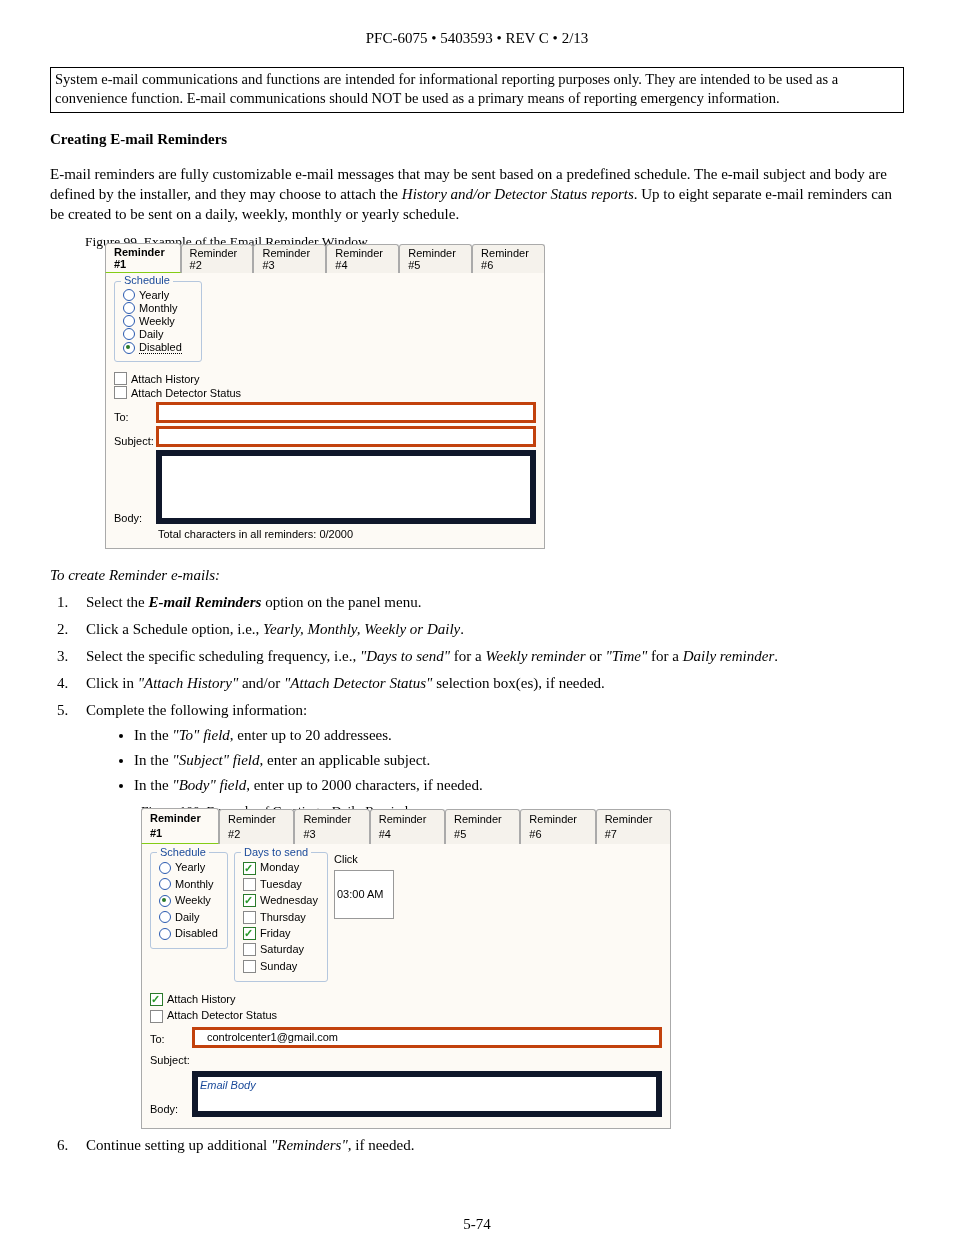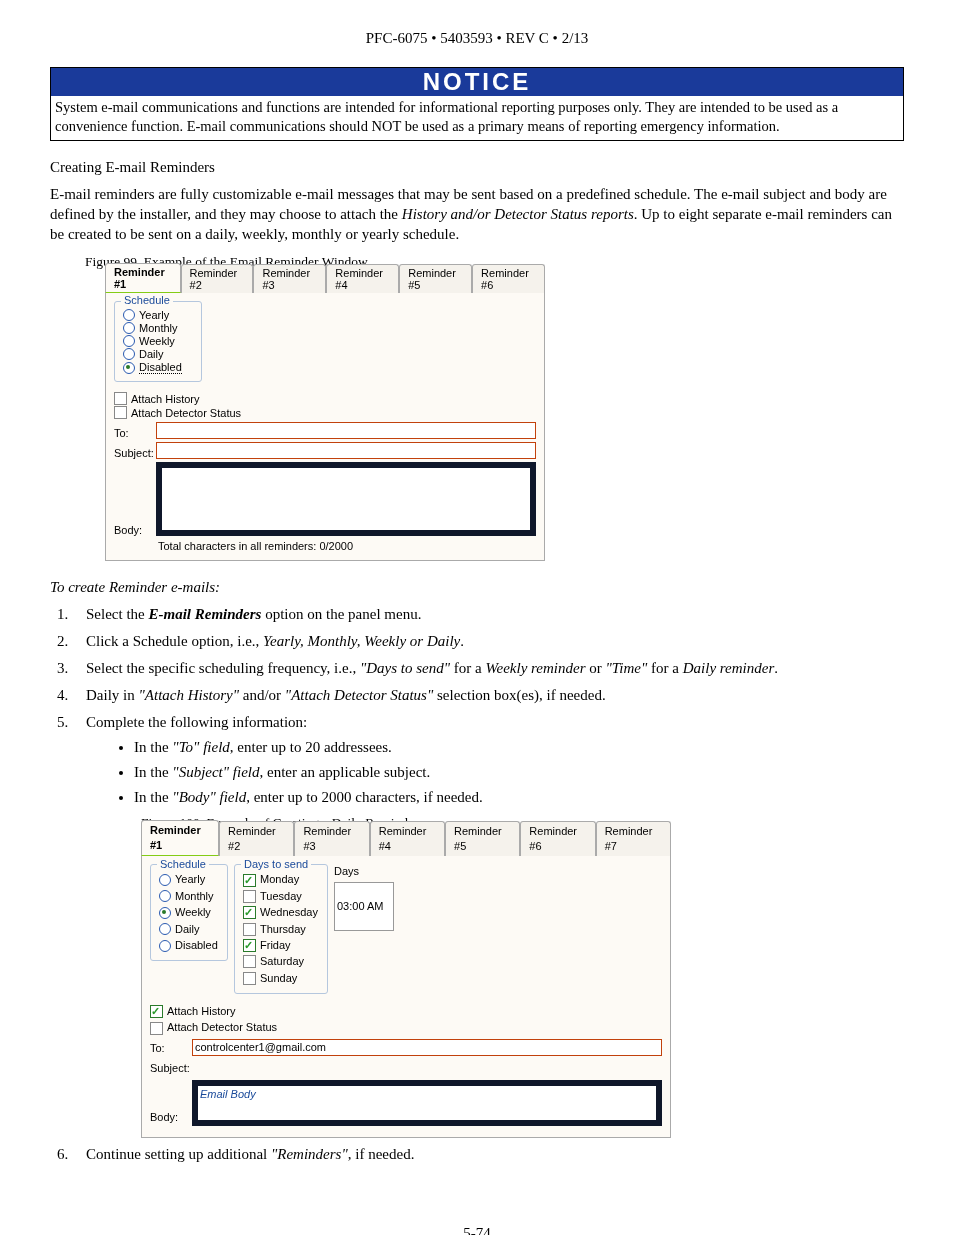--- a/index.html
+++ b/index.html
@@ -42,23 +42,23 @@
   .notice-right {
     background: #1a3a9a;
     width: 38px;
   }
   .notice-body {
     font-size: 14.5px;
     padding: 2px 4px 4px 4px;
     line-height: 1.3;
   }
   .section-title {
-    font-weight: normal;
-    font-size: 15px;
-    margin: 14px 0 8px 0;
+    font-weight: bold;
+    font-size: 15px;
+    margin: 14px 0 16px 0;
   }
   .para {
     font-size: 15px;
     line-height: 1.35;
     margin: 0 0 10px 0;
   }
   .fig-caption {
     font-weight: normal;
     font-size: 13.5px;
     margin: 6px 0 3px 35px;
@@ -192,26 +192,26 @@
     display: flex;
     align-items: flex-end;
     margin: 3px 0;
   }
   .form-label {
     width: 42px;
     font-size: 11px;
     padding-top: 2px;
   }
   .text-input {
-    border: 1px solid #c2410c;
+    border: 3px solid #c2410c;
     background: #fff;
     height: 15px;
     flex: 1;
     font-size: 11px;
-    padding: 0 2px;
+    padding: 0 12px;
     line-height: 15px;
   }
   .text-area {
     border: 6px solid #0f172a;
     background: #fff;
     flex: 1;
     height: 60px;
     font-size: 11px;
     padding: 1px 2px;
     font-style: italic;
@@ -233,25 +233,20 @@
     line-height: 15px;
   }
   .dotted { border-bottom: 1px dotted #000; }
 </style>
 </head>
 <body>
 
 <div class="header-line">PFC-6075 • 5403593 • REV C • 2/13</div>
 
 <div class="notice-box">
-  <div class="notice-banner">
-    <div class="notice-left"></div>
-    <div class="notice-center">NOTICE</div>
-    <div class="notice-right"></div>
-  </div>
   <div class="notice-body">System e-mail communications and functions are intended for informational reporting purposes only.  They are intended to be used as a convenience function. E-mail communications should NOT be used as a primary means of reporting emergency information.</div>
 </div>
 
 <div class="section-title">Creating E-mail Reminders</div>
 
 <p class="para">
   <span>E-mail reminders are fully customizable e-mail messages that may be sent based on a predefined schedule. The e-mail subject and body are defined by the installer, and they may choose to attach the </span><em>History and/or Detector Status reports</em><span>. Up to eight separate e-mail reminders can be created to be sent on a daily, weekly, monthly or yearly schedule.</span>
 </p>
 
 <div class="fig-caption">Figure 99. Example of the Email Reminder Window</div>
@@ -314,21 +309,21 @@
     <div class="counter">Total characters in all reminders: 0/2000</div>
   </div>
 </div>
 
 <div class="subhead">To create Reminder e-mails:</div>
 
 <ol class="steps">
   <li><span>Select the </span><strong><em>E-mail Reminders</em></strong><span> option on the panel menu.</span></li>
   <li><span>Click a Schedule option, i.e., </span><em>Yearly, Monthly, Weekly or Daily</em><span>.</span></li>
   <li><span>Select the specific scheduling frequency, i.e., </span><em>"Days to send"</em><span> for a </span><em>Weekly reminder</em><span> or </span><em>"Time"</em><span> for a </span><em>Daily reminder</em><span>.</span></li>
-  <li><span>Daily in </span><em>"Attach History"</em><span> and/or </span><em>"Attach Detector Status"</em><span> selection box(es), if needed.</span></li>
+  <li><span>Click in </span><em>"Attach History"</em><span> and/or </span><em>"Attach Detector Status"</em><span> selection box(es), if needed.</span></li>
   <li><span>Complete the following information:</span>
     <ul class="bullets">
       <li><span>In the </span><em>"To" field</em><span>, enter up to 20 addressees.</span></li>
       <li><span>In the </span><em>"Subject" field</em><span>, enter an applicable subject.</span></li>
       <li><span>In the </span><em>"Body" field</em><span>, enter up to 2000 characters, if needed.</span></li>
     </ul>
     <div class="fig-caption" style="margin-left:55px;">Figure 100. Example of Creating a Daily Reminder</div>
 
     
     <div class="app-window" style="width:530px;">
@@ -391,21 +386,21 @@
             <div class="check-row">
                 <span class="check"></span>
                 <span>Saturday</span>
               </div>
             <div class="check-row">
                 <span class="check"></span>
                 <span>Sunday</span>
               </div>
           </div>
           <div>
-            <div style="font-size:11px; margin-bottom:2px;">Days</div>
+            <div style="font-size:11px; margin-bottom:2px;">Click</div>
             <div class="time-box">03:00 AM</div>
           </div>
         </div>
         <div style="margin-top:4px;">
           <div class="check-row">
               <span class="check sel"></span>
               <span>Attach History</span>
             </div>
           <div class="check-row">
               <span class="check"></span>

